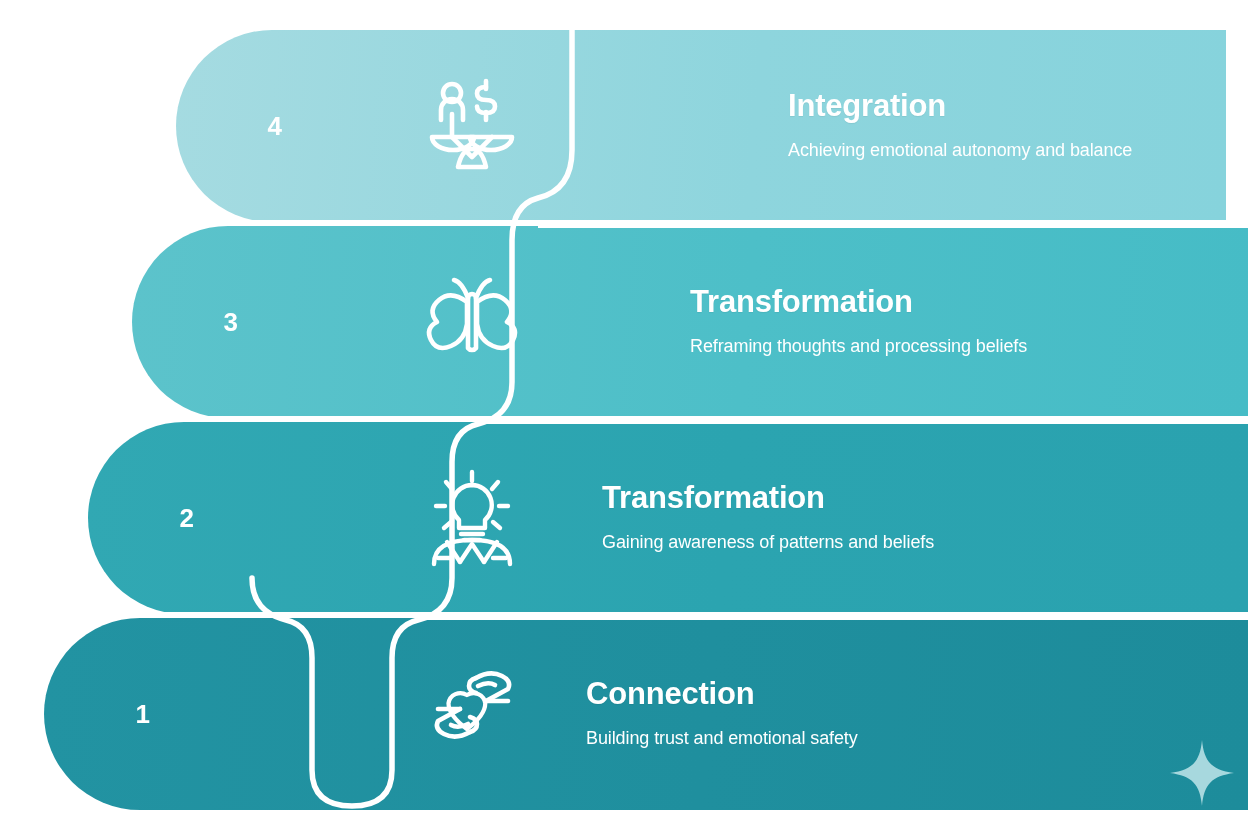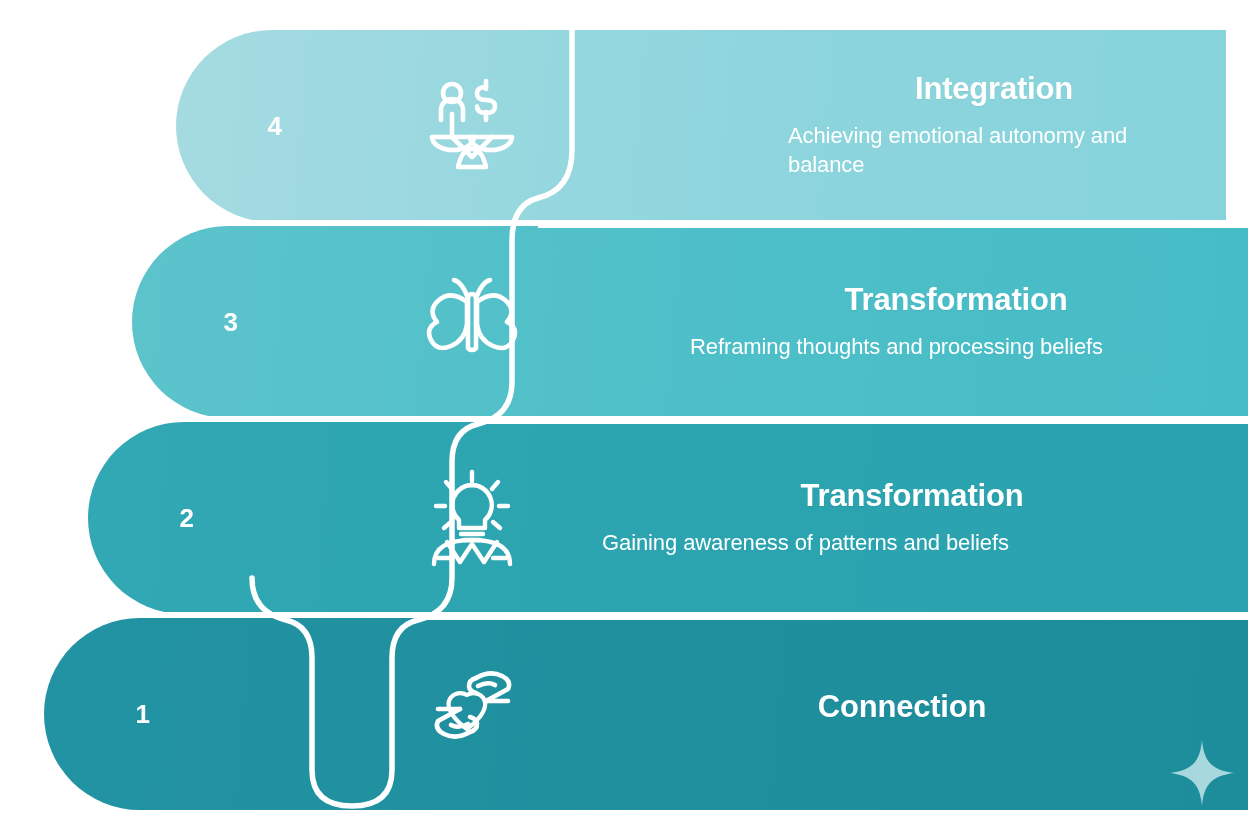--- a/index.html
+++ b/index.html
@@ -85,24 +85,23 @@
   .row-2 .textcell{left:498px;right:0;padding-left:16px;}
   .row-1 .textcell{left:542px;right:4px;padding-left:-78px;}
 
   .title{
     font-size:31px;
     font-weight:700;
     line-height:1.12;
     margin:0 0 14px 0;
     letter-spacing:-0.2px;
     text-shadow:0 1px 1px rgba(0,0,0,.06);
-    text-align:center;
   }
   .desc{
-    font-size:22px;
+    font-size:18px;
     font-weight:400;
     line-height:1.35;
     margin:0;
     max-width:560px;
     letter-spacing:-0.1px;
   }
 
   
   .sep{
     position:absolute;
@@ -211,20 +210,21 @@
         <path d="M60 20 q-7 2 -7 8 q0 5 7 7"></path>
         <path d="M54 74 q-14 8 -26 2 q-10 -5 -6 -13 l22 -12"></path>
         <path d="M52 66 q-10 5 -17 1"></path>
         <path d="M44 51 H22"></path>
         <path d="M54 74 q7 -2 7 -8 q0 -5 -7 -7"></path>
         <path d="M56 78 q-20 -15 -20 -28 a13 13 0 0 1 20 -9 a13 13 0 0 1 20 9 q0 13 -20 28 Z" transform="translate(-8,-8) scale(0.92) translate(8,8)"></path>
       </svg>
     </div>
     <div class="textcell">
       <div class="title">Connection</div>
+      <div class="desc">Building trust and emotional safety</div>
     </div>
   </div>
 
   <div class="sep sep-43"></div>
   <div class="sep sep-32"></div>
   <div class="sep sep-21"></div>
 
   <svg id="curve" viewBox="0 0 1248 832">
 
     <path d="M572 30 L572 150 Q572 190 538 198 Q512 205 512 240 L512 382

